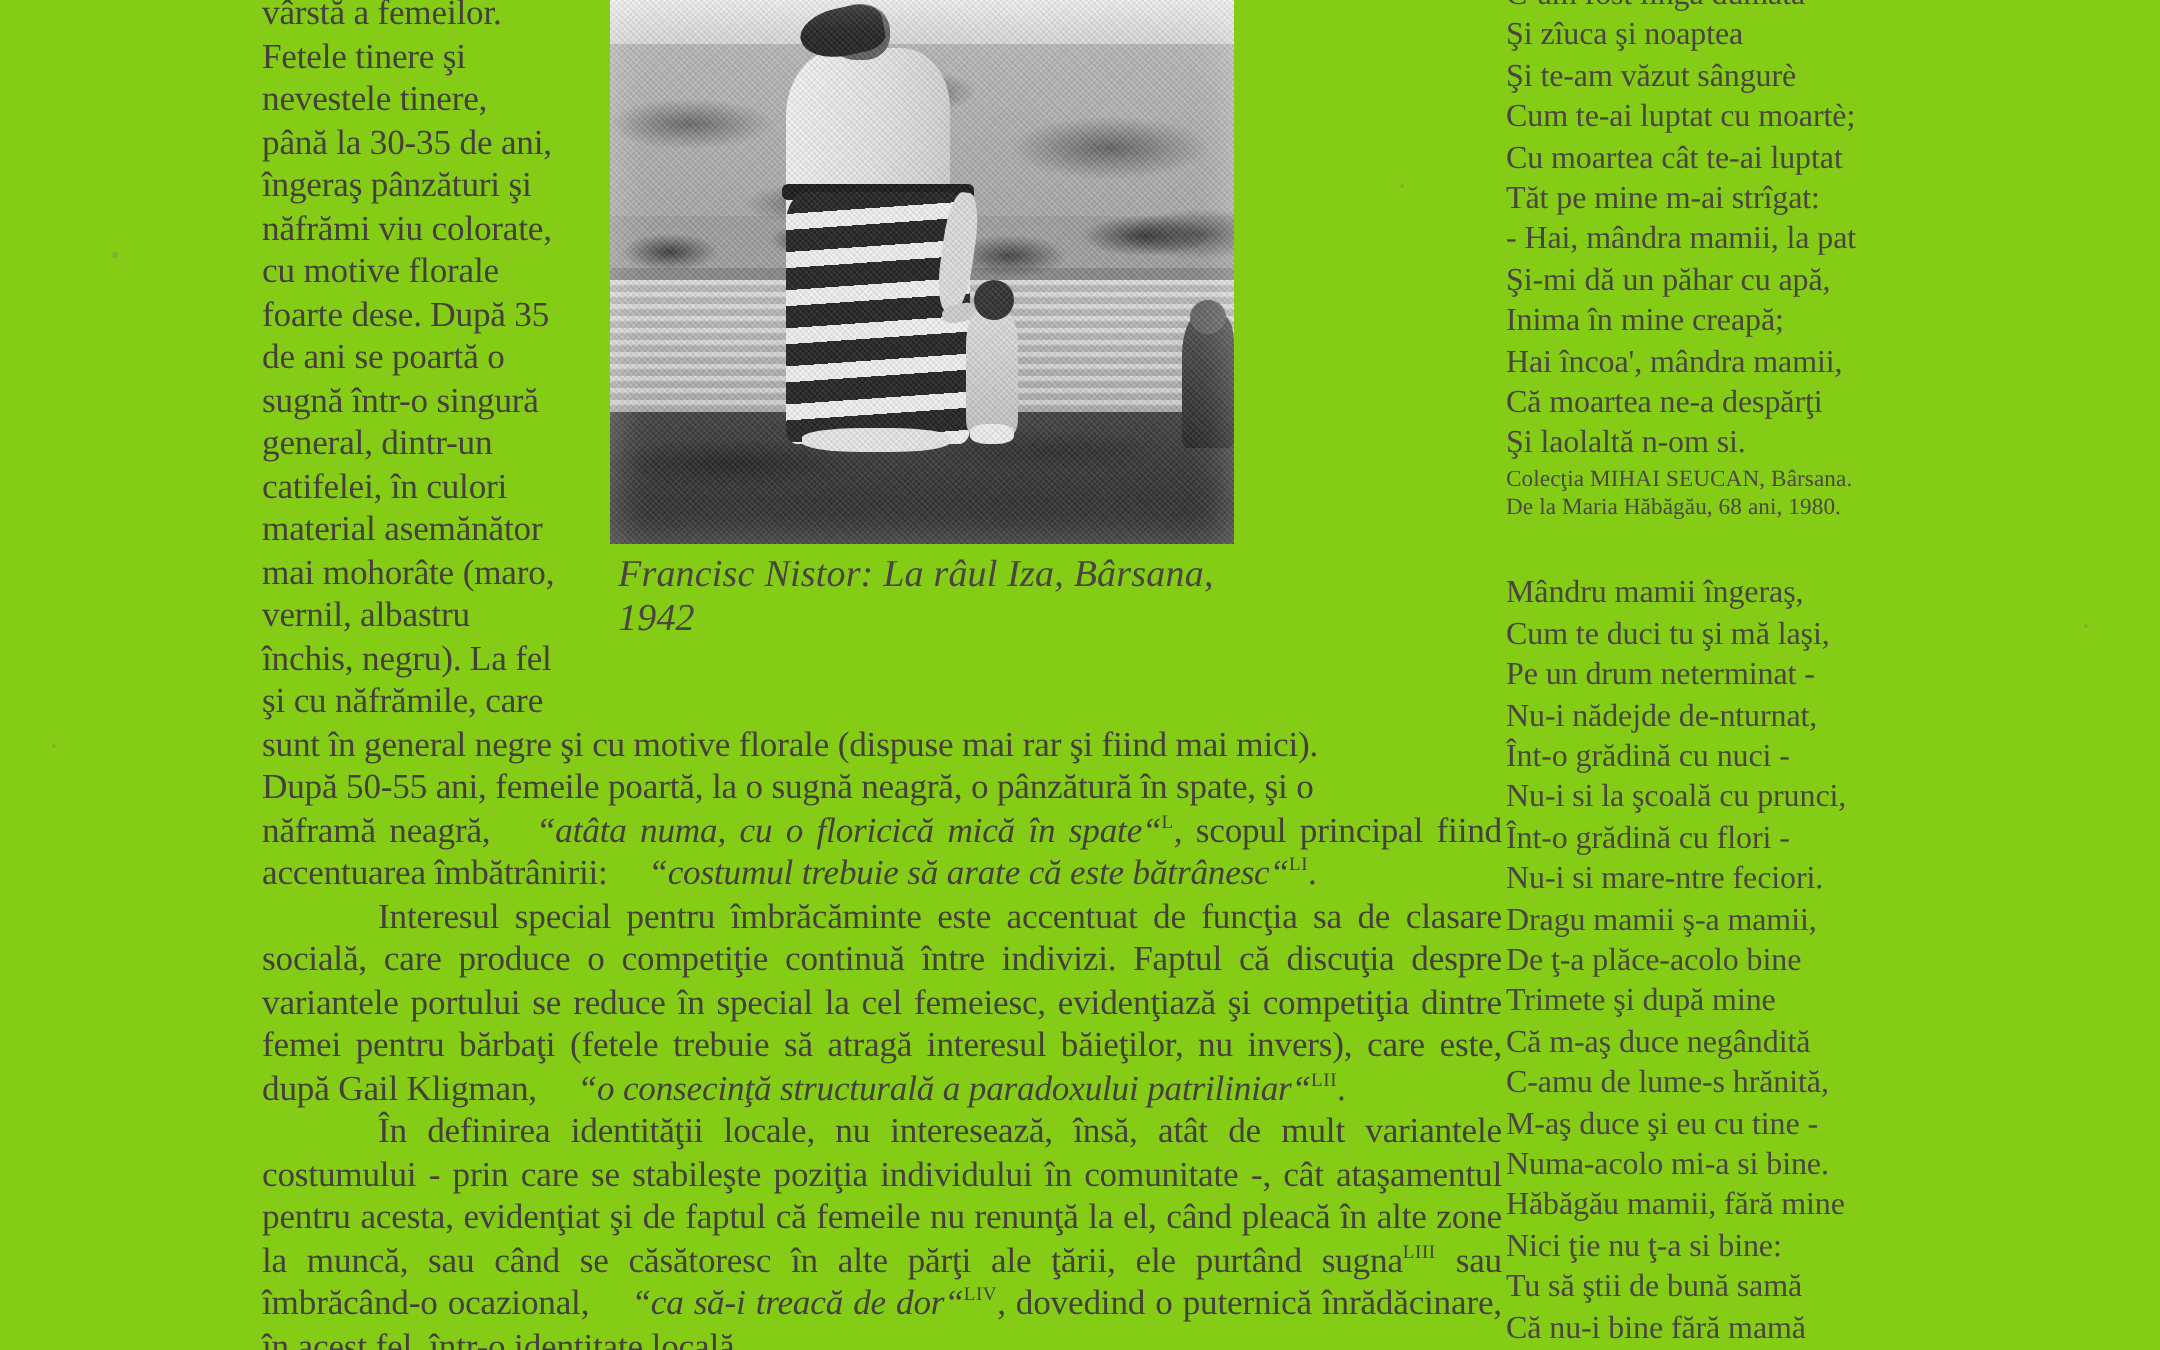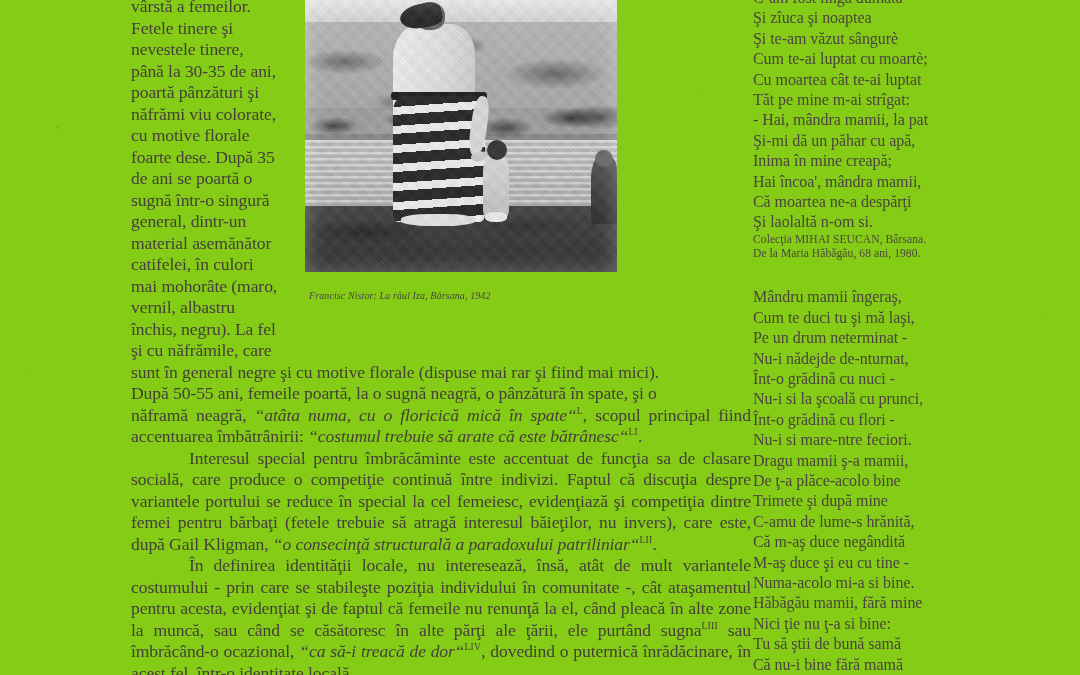--- a/index.html
+++ b/index.html
@@ -44,21 +44,21 @@
   .para-indent {
     text-indent: 58px;
   }
   
   .wrap-narrow {
     width: 172px;
   }
   .wrap-full {
     width: 620px;
   }
-  .it { font-style: italic; }
+  .it { font-style: italic; margin-left: 16px; }
   sup.note {
     font-size: 9.5px;
     vertical-align: super;
     line-height: 0;
     letter-spacing: 0.3px;
   }
 
   
   .photo-block {
     position: absolute;
@@ -210,23 +210,23 @@
       );
     pointer-events: none;
   }
   .ph-vignette {
     left: 0; top: 0; width: 312px; height: 272px;
     box-shadow: inset 0 0 22px rgba(255,255,255,0.30);
     pointer-events: none;
   }
 
   .photo-caption {
-    margin-top: 18px;
+    margin-top: 5px;
     padding-left: 4px;
-    font-size: 10px;
+    font-size: 19px;
     font-style: italic;
     color: #4a453e;
     letter-spacing: 0.1px;
   }
 
   
   .poem-col {
     position: absolute;
     left: 753px;
     top: -12px;
@@ -261,29 +261,29 @@
 
 <div id="page">
 
   <div class="main-col">
 
     <div class="body-text wrap-narrow">
       <div>vârstă a femeilor.</div>
       <div>Fetele tinere şi</div>
       <div>nevestele tinere,</div>
       <div>până la 30-35 de ani,</div>
-      <div>poartă pânzături şi</div>
+      <div>îngeraş pânzături şi</div>
       <div>năfrămi viu colorate,</div>
       <div>cu motive florale</div>
       <div>foarte dese. După 35</div>
       <div>de ani se poartă o</div>
       <div>sugnă într-o singură</div>
       <div>general, dintr-un</div>
+      <div>catifelei, în culori</div>
       <div>material asemănător</div>
-      <div>catifelei, în culori</div>
       <div>mai mohorâte (maro,</div>
       <div>vernil, albastru</div>
       <div>închis, negru). La fel</div>
       <div>şi cu năfrămile, care</div>
     </div>
 
     <div class="body-text wrap-full">
       <div>sunt în general negre şi cu motive florale (dispuse mai rar şi fiind mai mici).</div>
       <div>După 50-55 ani, femeile poartă, la o sugnă neagră, o pânzătură în spate, şi o</div>
       <div><span>năframă neagră, </span><span class="it">“atâta numa, cu o floricică mică în spate“</span><sup class="note">L</sup><span>, scopul principal fiind accentuarea îmbătrânirii: </span><span class="it">“costumul trebuie să arate că este bătrânesc“</span><sup class="note">LI</sup><span>.</span></div>
@@ -355,22 +355,22 @@
       <div class="poem-line">Cum te duci tu şi mă laşi,</div>
       <div class="poem-line">Pe un drum neterminat -</div>
       <div class="poem-line">Nu-i nădejde de-nturnat,</div>
       <div class="poem-line">Înt-o grădină cu nuci -</div>
       <div class="poem-line">Nu-i si la şcoală cu prunci,</div>
       <div class="poem-line">Înt-o grădină cu flori -</div>
       <div class="poem-line">Nu-i si mare-ntre feciori.</div>
       <div class="poem-line">Dragu mamii ş-a mamii,</div>
       <div class="poem-line">De ţ-a plăce-acolo bine</div>
       <div class="poem-line">Trimete şi după mine</div>
+      <div class="poem-line">Că m-aş duce negândită</div>
       <div class="poem-line">C-amu de lume-s hrănită,</div>
-      <div class="poem-line">Că m-aş duce negândită</div>
       <div class="poem-line">M-aş duce şi eu cu tine -</div>
       <div class="poem-line">Numa-acolo mi-a si bine.</div>
       <div class="poem-line">Hăbăgău mamii, fără mine</div>
       <div class="poem-line">Nici ţie nu ţ-a si bine:</div>
       <div class="poem-line">Tu să ştii de bună samă</div>
       <div class="poem-line">Că nu-i bine fără mamă</div>
 
     </div>
 
   </div>

